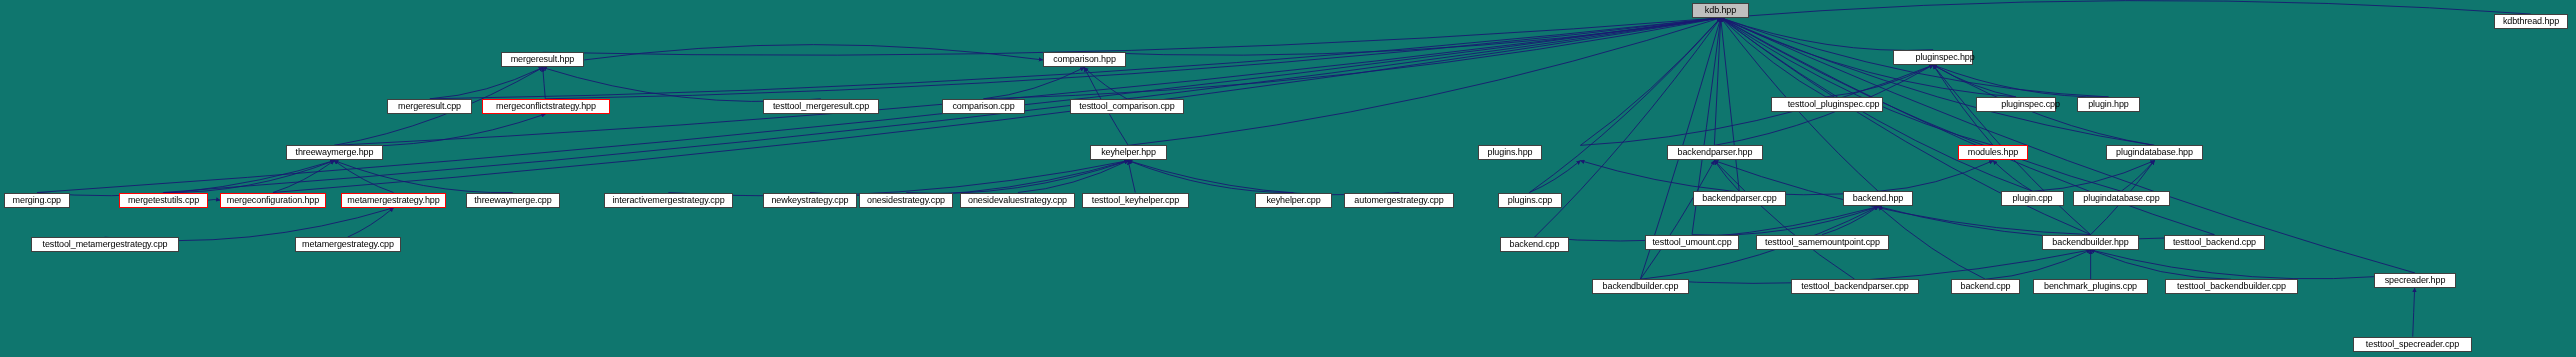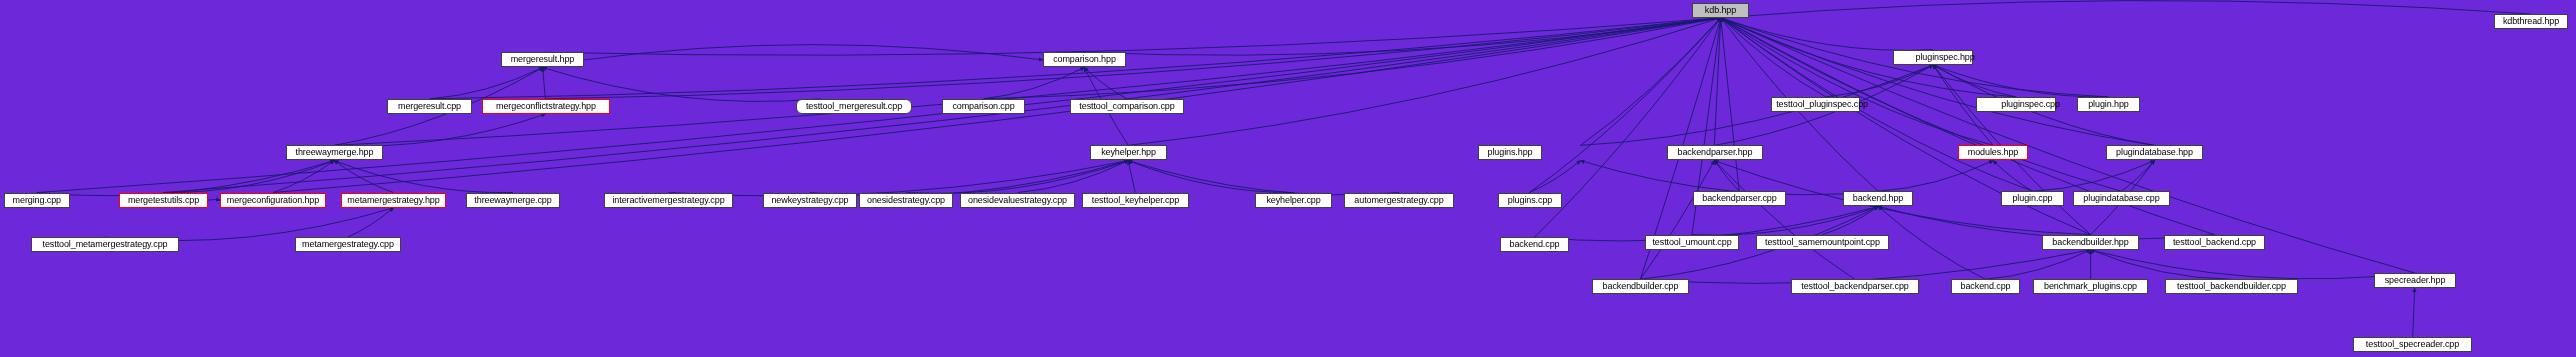--- a/index.html
+++ b/index.html
@@ -8,21 +8,21 @@
     padding: 0;
     background: #ffffff;
   }
   body {
     font-family: "Liberation Sans", sans-serif;
   }
   #graph {
     position: relative;
     width: 2576px;
     height: 357px;
-    background: #6d28d9;
+    background: #0f766e;
     overflow: hidden;
   }
   #edges {
     position: absolute;
     left: 0;
     top: 0;
     width: 2576px;
     height: 357px;
     pointer-events: none;
   }
@@ -167,30 +167,30 @@
       </div>
       <div class="node" style="left: 1893px; top: 50px; width: 80px; padding-left: 28px;">
         <span class="node-label">pluginspec.hpp</span>
       </div>
       <div class="node" style="left: 387px; top: 99px; width: 85px;">
         <span class="node-label">mergeresult.cpp</span>
       </div>
       <div class="node red" style="left: 482px; top: 99px; width: 128px;">
         <span class="node-label">mergeconflictstrategy.hpp</span>
       </div>
-      <div class="node" style="left: 796px; top: 99px; width: 116px; border-radius: 6px;">
+      <div class="node" style="left: 763px; top: 99px; width: 116px;">
         <span class="node-label">testtool_mergeresult.cpp</span>
       </div>
       <div class="node" style="left: 942px; top: 99px; width: 83px;">
         <span class="node-label">comparison.cpp</span>
       </div>
       <div class="node" style="left: 1070px; top: 99px; width: 114px;">
         <span class="node-label">testtool_comparison.cpp</span>
       </div>
-      <div class="node" style="left: 1771px; top: 97px; width: 89px; padding-left: 17px;">
+      <div class="node" style="left: 1771px; top: 97px; width: 112px; padding-left: 17px;">
         <span class="node-label">testtool_pluginspec.cpp</span>
       </div>
       <div class="node" style="left: 1976px; top: 97px; width: 80px; padding-left: 33px;">
         <span class="node-label">pluginspec.cpp</span>
       </div>
       <div class="node" style="left: 2077px; top: 97px; width: 63px;">
         <span class="node-label">plugin.hpp</span>
       </div>
       <div class="node" style="left: 286px; top: 145px; width: 97px;">
         <span class="node-label">threewaymerge.hpp</span>

